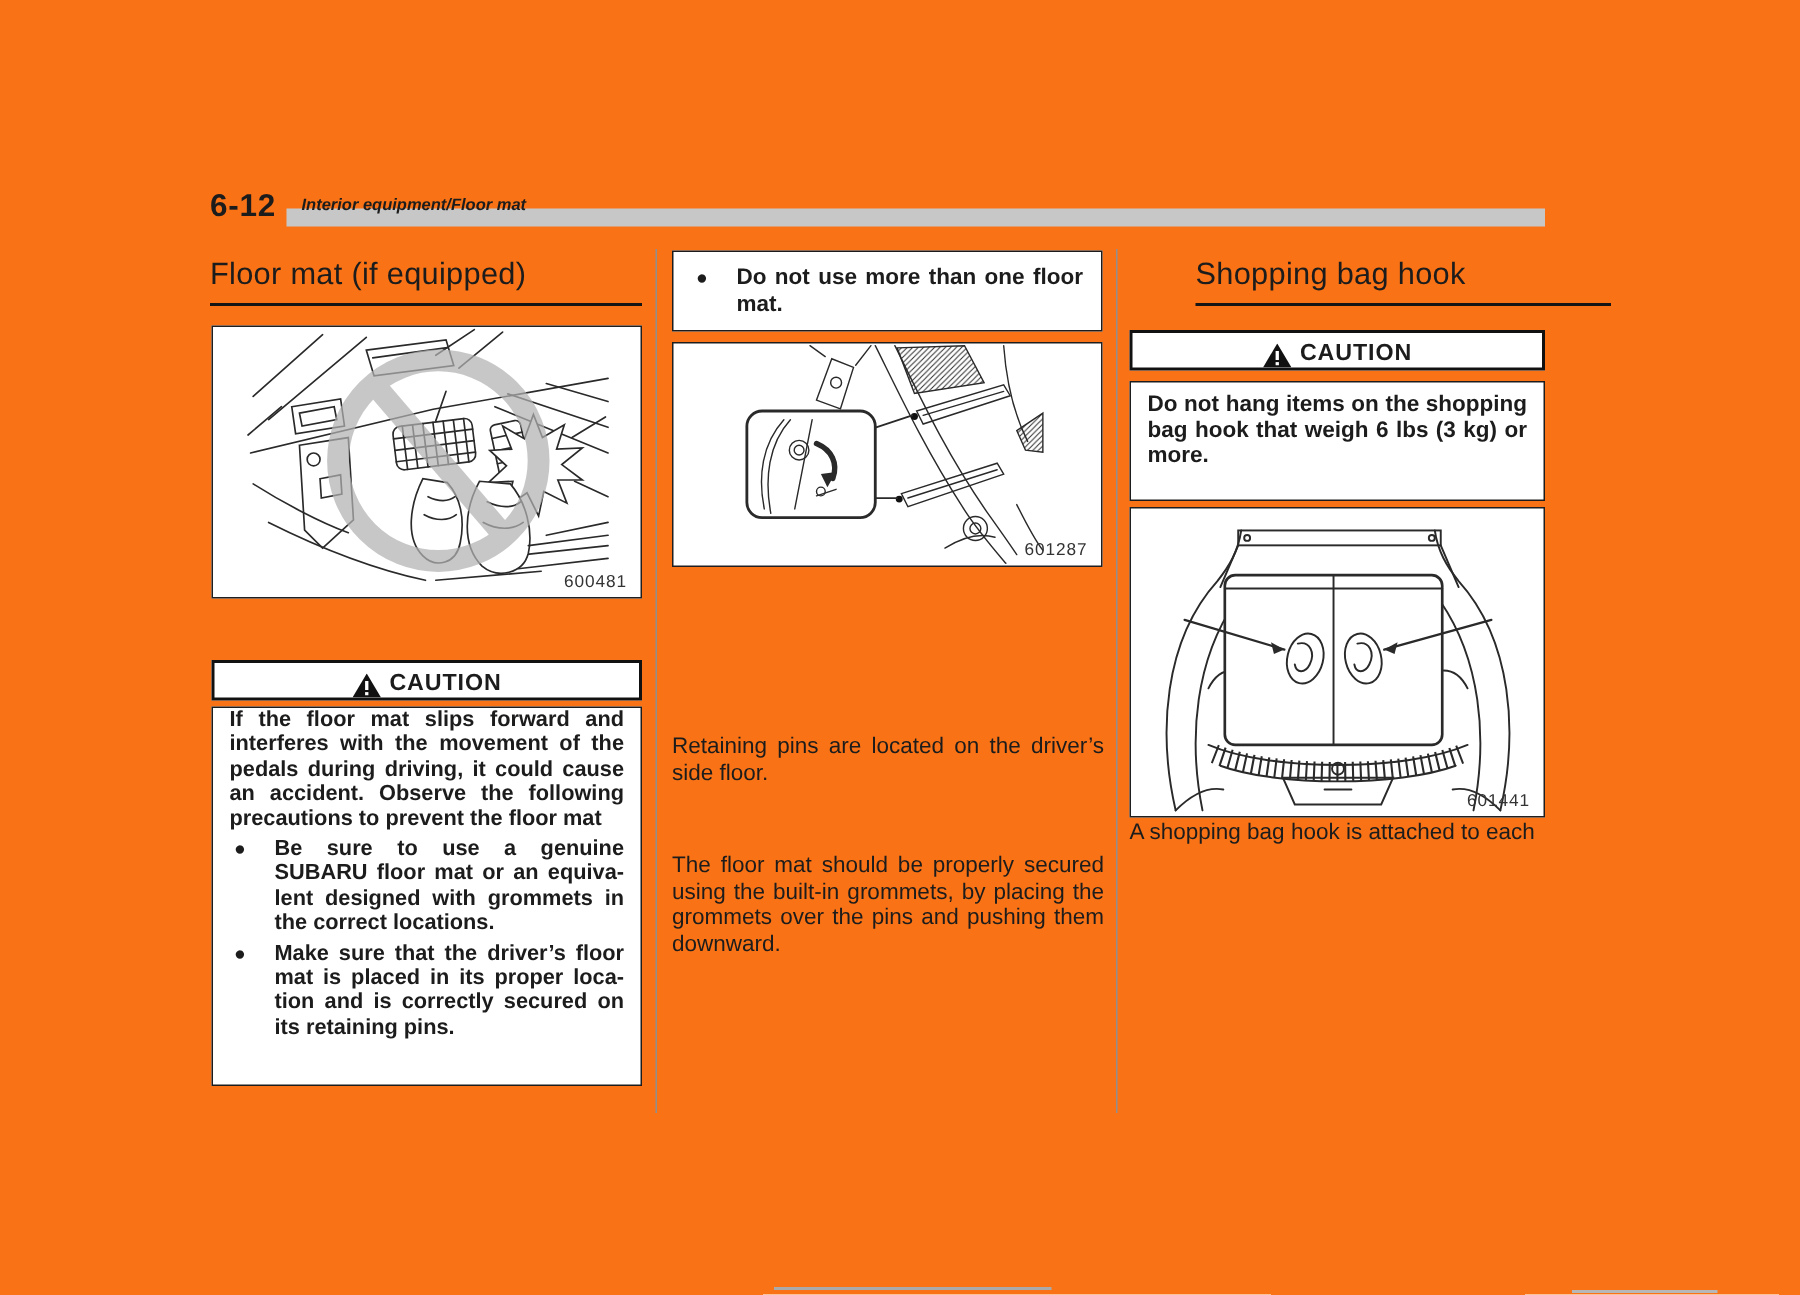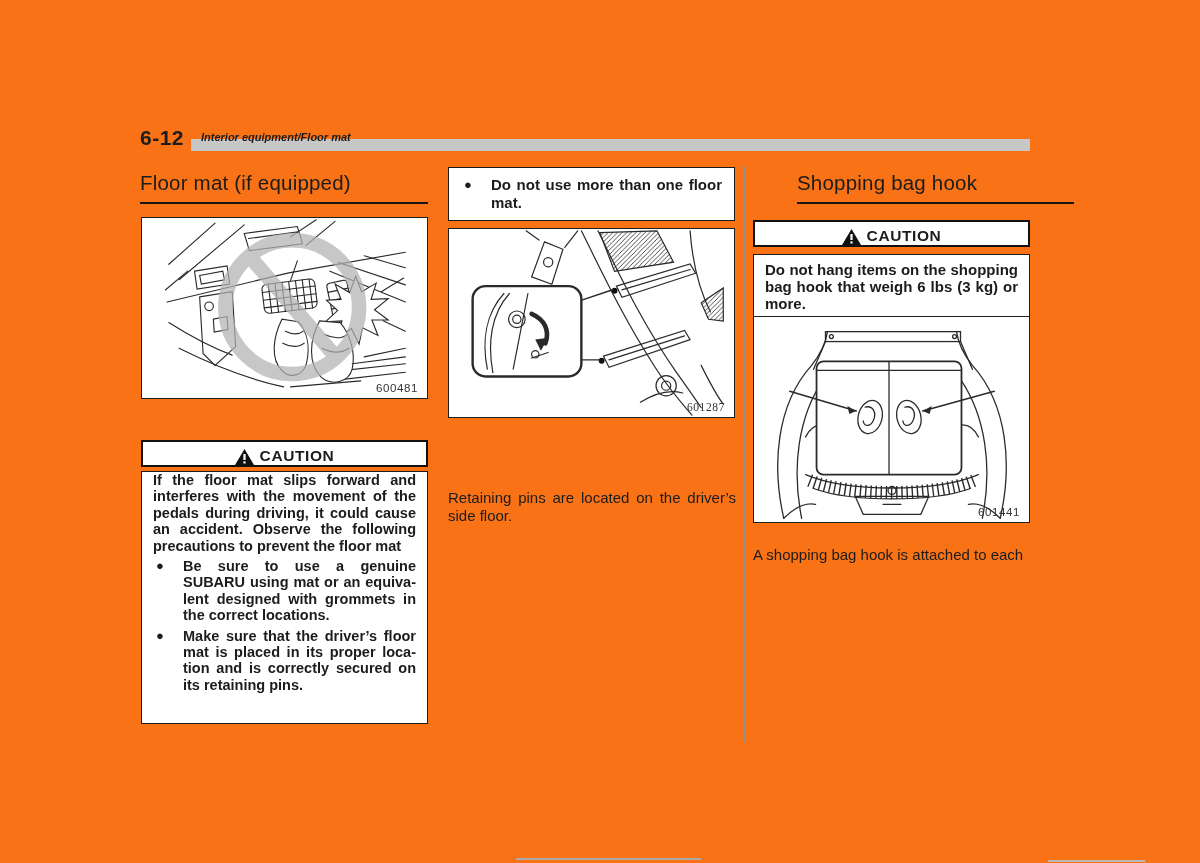--- a/index.html
+++ b/index.html
@@ -17,22 +17,22 @@
 
   
   .colhead{position:absolute;margin:0;font-size:20.5px;font-weight:normal;letter-spacing:0.2px;
            border-bottom:2px solid #151515;padding-bottom:7px;}
   .c1head{left:140px;top:171px;width:288px;}
   .c3head{left:753px;top:171px;width:277px;margin-left:44px;}
 
   
   .fig{position:absolute;border:1.6px solid #1f1f1f;background:#fff;box-sizing:border-box;}
   .figbox1{left:141px;top:217px;width:287px;height:182px;}
-  .figbox2{left:448px;top:228px;width:287px;height:190px;font-family:Liberation Serif, serif;}
-  .figbox3{left:753px;top:316px;width:277px;height:207px;}
+  .figbox2{left:448px;top:228px;width:287px;height:150px;}
+  .figbox3{left:753px;top:338px;width:277px;height:207px;}
   .fig svg{display:block;width:100%;height:100%;}
   .fignum{position:absolute;right:9px;bottom:4px;font-size:11.5px;color:#333;letter-spacing:0.6px;}
 
   
   .cauthead{position:absolute;box-sizing:border-box;border:2.5px solid #111;background:#fff;
             display:flex;align-items:flex-end;justify-content:center;gap:6px;
             font-size:15.5px;font-weight:bold;letter-spacing:0.6px;}
   .cauth1{left:141px;top:440px;width:287px;height:27px;}
   .cauth3{left:753px;top:220px;width:277px;height:27px;}
   .cauthead svg{display:block;}
@@ -157,21 +157,21 @@
         <div>If the floor mat slips forward and</div>
         <div>interferes with the movement of the</div>
         <div>pedals during driving, it could cause</div>
         <div>an accident. Observe the following</div>
         <div>precautions to prevent the floor mat</div>
       </div>
     <div class="bullet">
       <span class="dot">●</span>
       <div class="btxt jlines">
           <div>Be sure to use a genuine</div>
-          <div>SUBARU using mat or an equiva-</div>
+          <div>SUBARU floor mat or an equiva-</div>
           <div>lent designed with grommets in</div>
           <div>the correct locations.</div>
         </div>
     </div>
     <div class="bullet">
       <span class="dot">●</span>
       <div class="btxt jlines">
           <div>Make sure that the driver’s floor</div>
           <div>mat is placed in its proper loca-</div>
           <div>tion and is correctly secured on</div>
@@ -243,20 +243,26 @@
       </g>
     </svg>
     <span class="fignum">601287</span>
   </div>
 
   <div class="c2text">
     <div class="jlines para">
         <div>Retaining pins are located on the driver’s</div>
         <div>side floor.</div>
       </div>
+    <div class="jlines para">
+        <div>The floor mat should be properly secured</div>
+        <div>using the built-in grommets, by placing the</div>
+        <div>grommets over the pins and pushing them</div>
+        <div>downward.</div>
+      </div>
   </div>
 
   <h1 class="colhead c3head">Shopping bag hook</h1>
 
   <div class="cauthead cauth3">
     <svg width="19" height="16" viewBox="0 0 19 16">
       <polygon points="9.5,0 19,16 0,16" fill="#111"></polygon>
       <rect x="8.4" y="5" width="2.2" height="6" fill="#fff"></rect>
       <rect x="8.4" y="12.4" width="2.2" height="2.1" fill="#fff"></rect>
     </svg>

